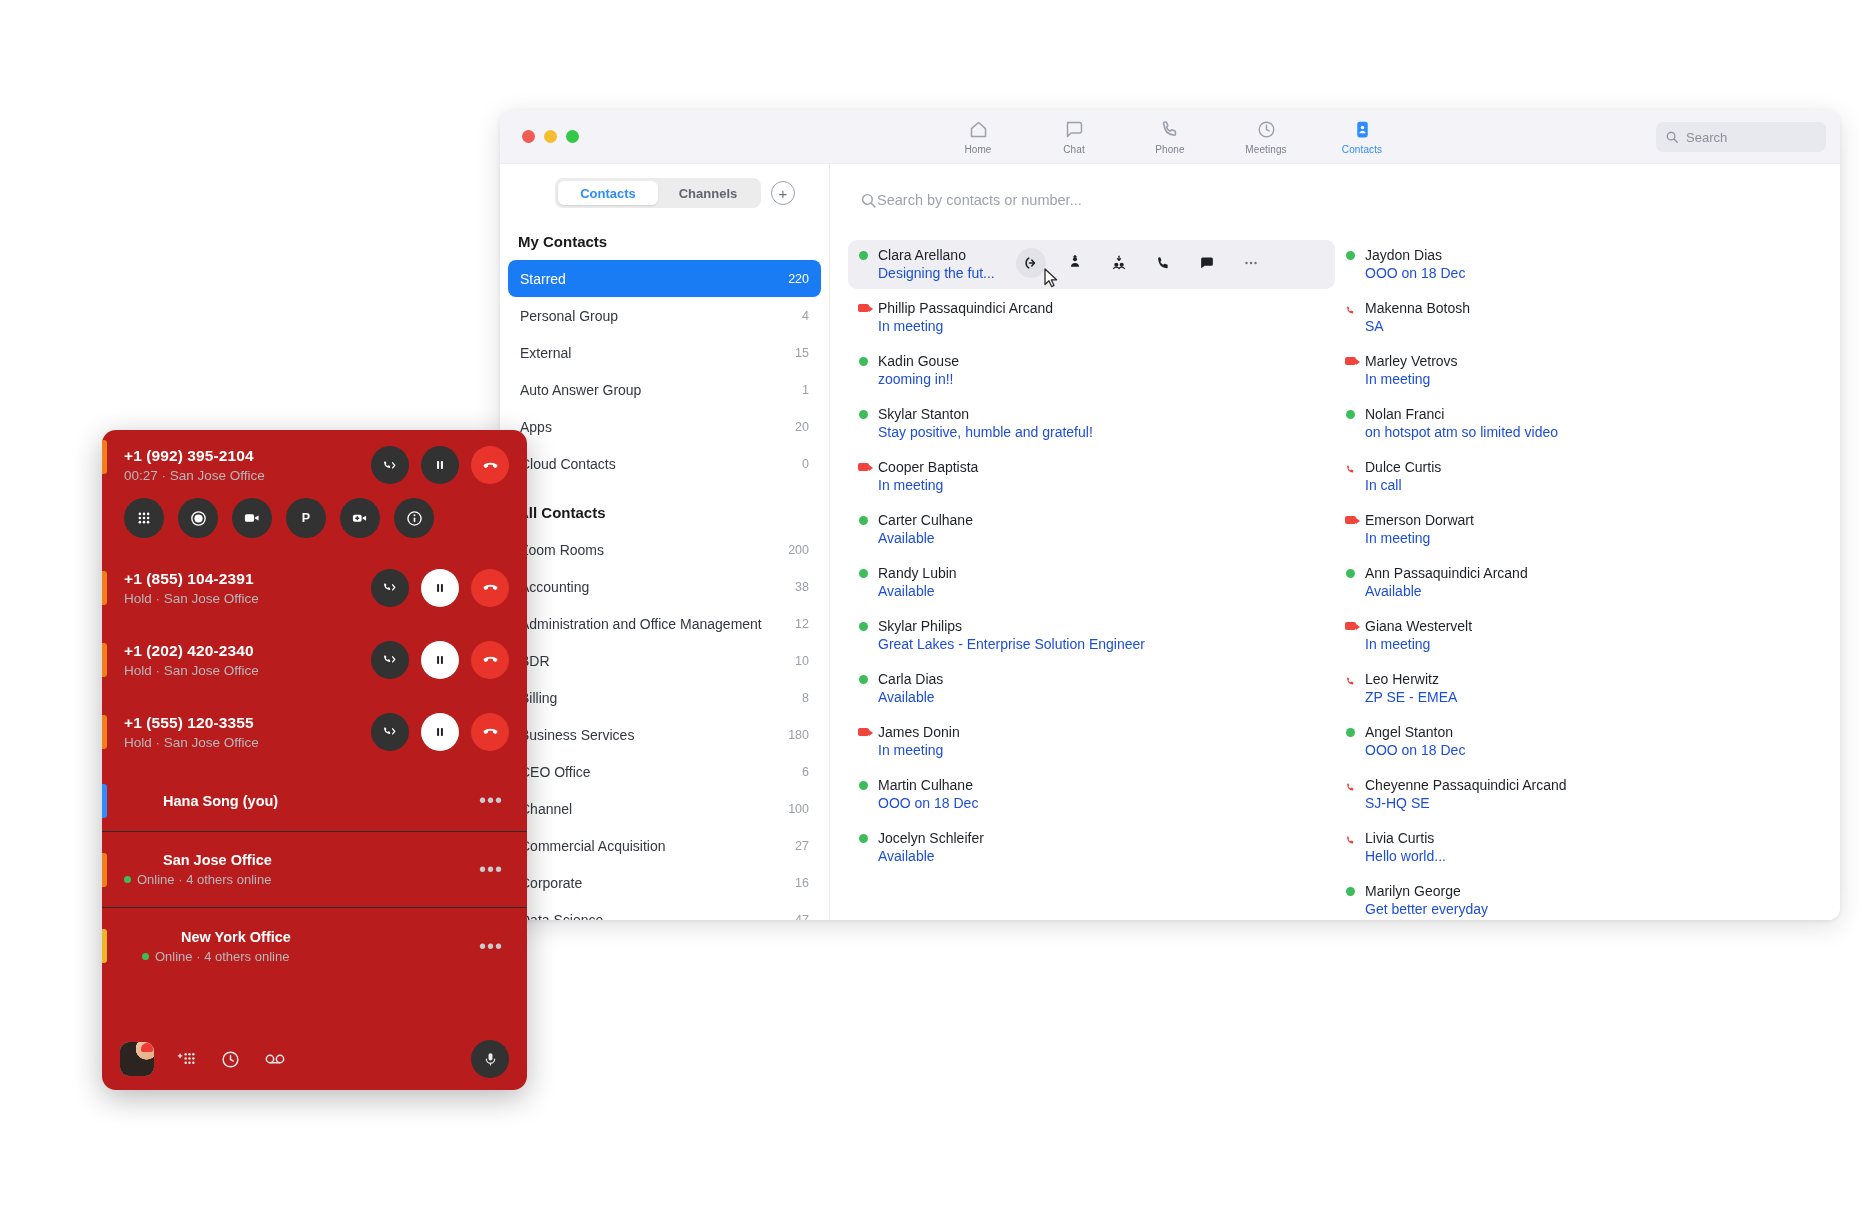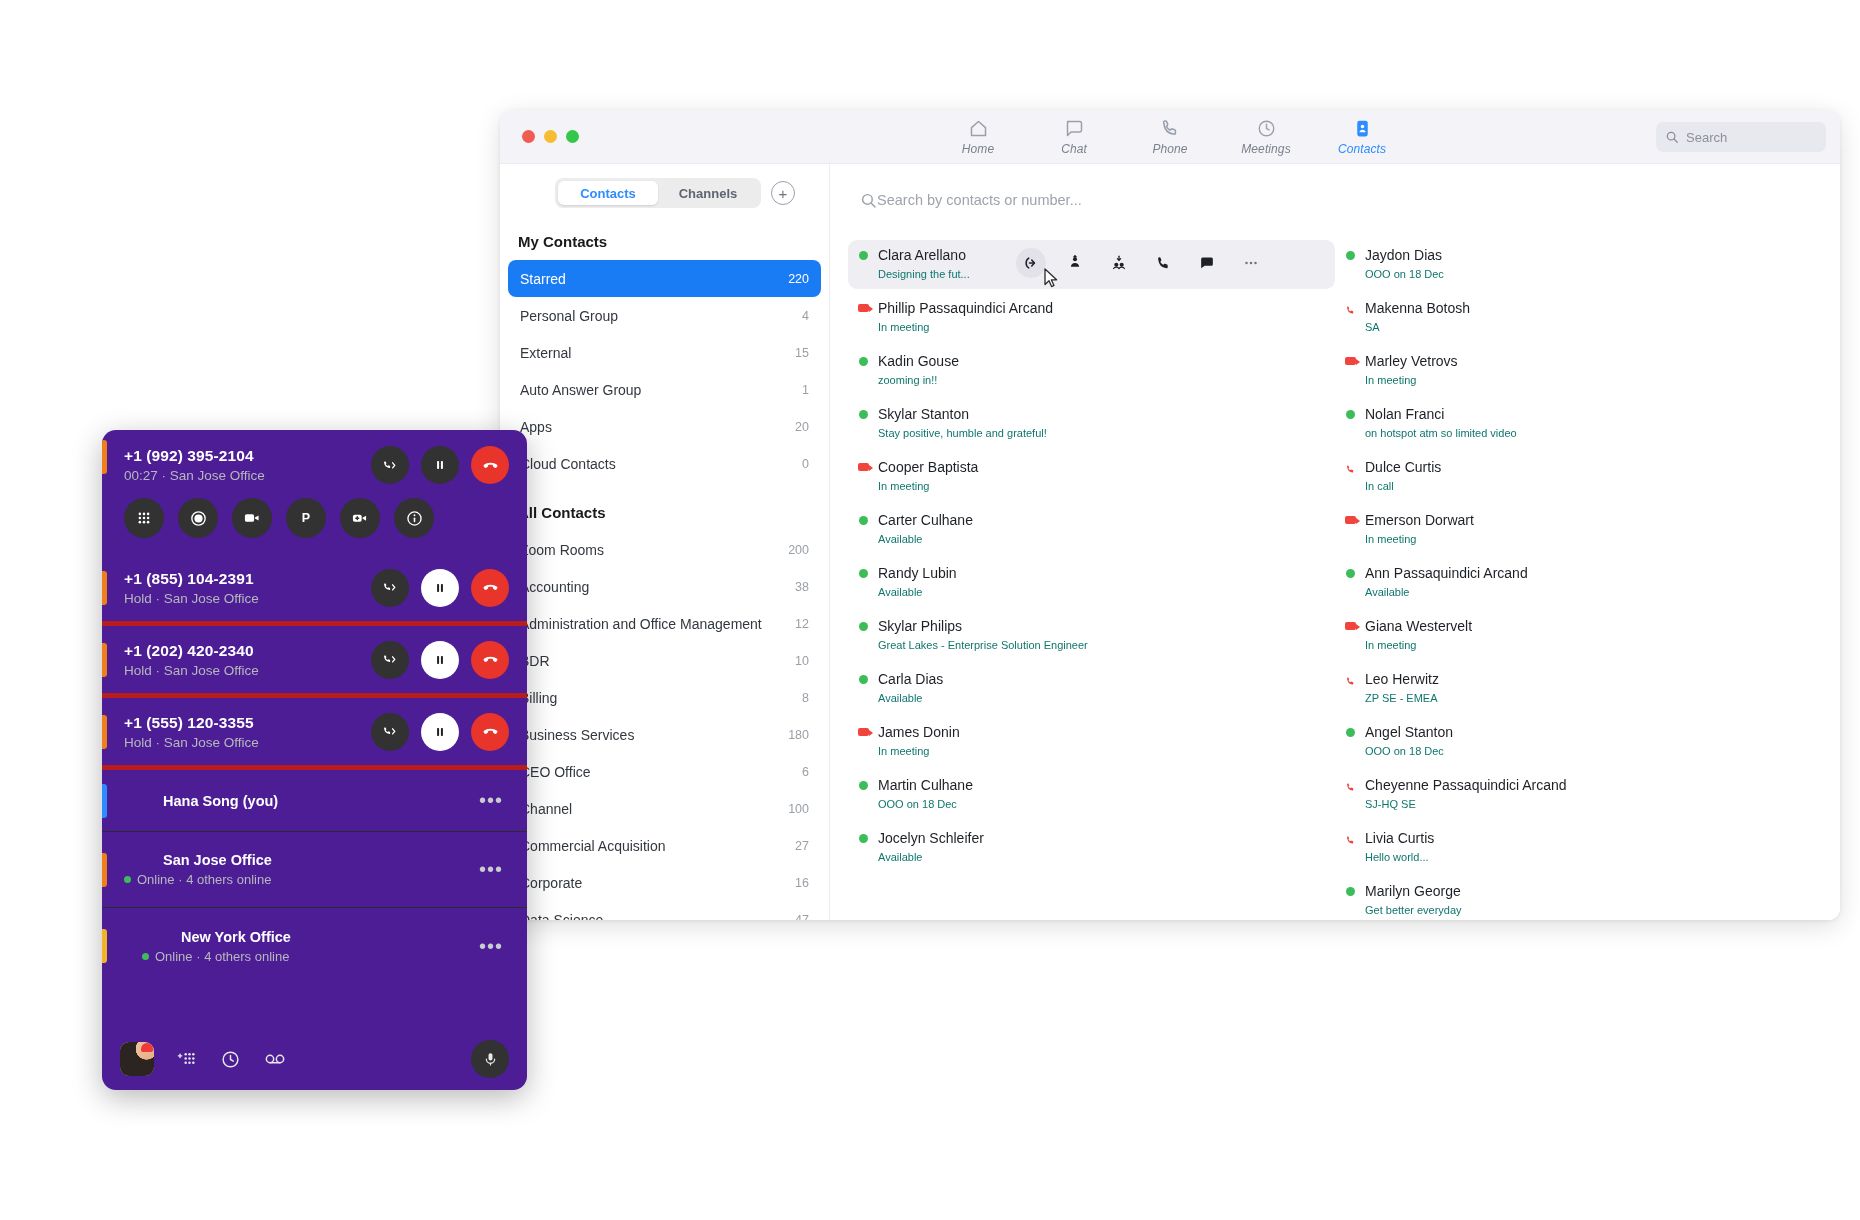--- a/index.html
+++ b/index.html
@@ -35,21 +35,21 @@
 
   .navtabs {
     position: absolute; left: 50%; transform: translateX(-50%);
     display: flex; gap: 34px; align-items: flex-end;
   }
   .navtab {
     display: flex; flex-direction: column; align-items: center;
     gap: 3px; width: 62px; cursor: pointer;
   }
   .navtab .ic { height: 22px; display:flex; align-items:center; justify-content:center; color:#9aa0ab; }
-  .navtab .lb { font-size: 12px; color: #7a818d; letter-spacing:.1px;font-style:italic; }
+  .navtab .lb { font-size: 10px; color: #7a818d; letter-spacing:.1px; }
   .navtab.active .lb { color: #2d8cff; }
   .navtab.active .ic { color:#2d8cff; }
 
   .topsearch {
     position: absolute; right: 14px; top: 12px;
     width: 170px; height: 30px; background: #e8e8ef;
     border-radius: 7px; display: flex; align-items: center;
     padding: 0 9px; gap: 7px;
   }
   .topsearch .ph { font-size: 13px; color: #8b909b; }
@@ -113,38 +113,38 @@
   .pres { width: 11px; flex-shrink:0; padding-top: 5px; display:flex; justify-content:center; }
   .pres-online { width:9px; height:9px; border-radius:50%; background:#3dbd5a; }
   .pres-meeting { width:11px; height:8px; border-radius:2px; background:#f0443c; position:relative; }
   .pres-meeting:after {
     content:""; position:absolute; right:-4px; top:2px;
     border-left:4px solid #f0443c; border-top:3px solid transparent; border-bottom:3px solid transparent;
   }
   .pres-call { color:#f0443c; font-size: 13px; line-height: 1; }
   .cinfo { min-width:0; }
   .cname { font-size: 14px; color:#1d2126; line-height: 18px; white-space:nowrap; }
-  .cstatus { font-size: 11px; color:#0f766e; line-height: 18px; margin-top:2px; white-space:nowrap; }
+  .cstatus { font-size: 14px; color:#1d4ed8; line-height: 18px; margin-top:2px; white-space:nowrap; }
   .actions {
     position:absolute; left: 168px; top: 8px;
     display:flex; align-items:center; gap: 14px;
   }
   .act {
     width: 30px; height: 30px; border-radius:50%;
     display:flex; align-items:center; justify-content:center;
     color:#1d2126; cursor:pointer;
   }
   .act.pressed { background:#e2e2e8; }
   .cursor-arrow { position:absolute; left: 196px; top: 28px; width: 16px; height: 21px; }
 
   
   .phonepanel {
     position: absolute; left: 102px; top: 430px;
     width: 425px; height: 660px;
-    background: #4c1d95; border-radius: 14px;
+    background: #b91c1c; border-radius: 14px;
     box-shadow: 0 8px 30px rgba(0,0,0,0.28);
     overflow: hidden; color:#fff;
   }
   .callrow { position:relative; display:flex; align-items:center; border-bottom:5px solid #b91c1c; }
   .bar { position:absolute; left:0; top:50%; transform:translateY(-50%); width:5px; height:34px; border-radius:0 3px 3px 0; }
   .bar.orange { background:#ef7f1a; }
   .bar.blue { background:#2d8cff; }
   .bar.yellow { background:#f0b429; }
   .callmeta { padding-left: 22px; flex:1; }
   .cnum { font-size: 15.5px; font-weight: 700; color:#fff; letter-spacing:.1px; }

